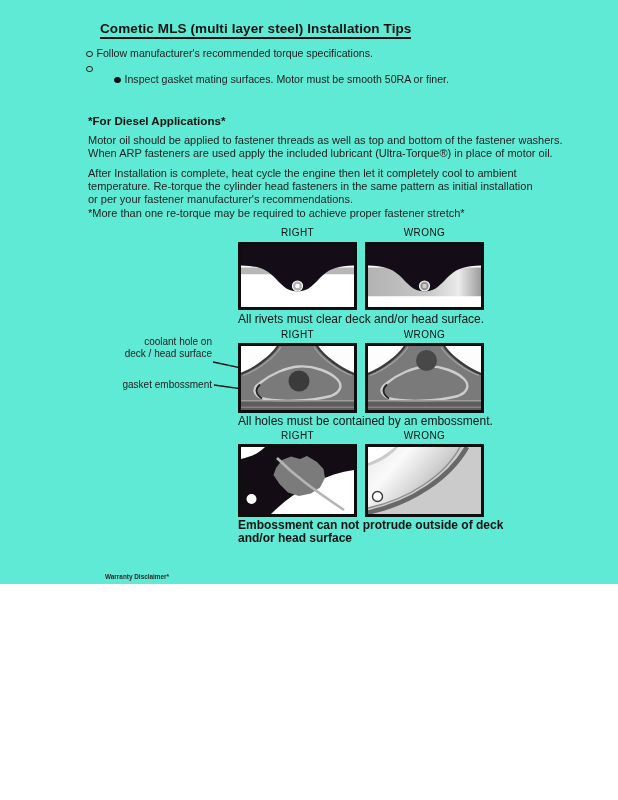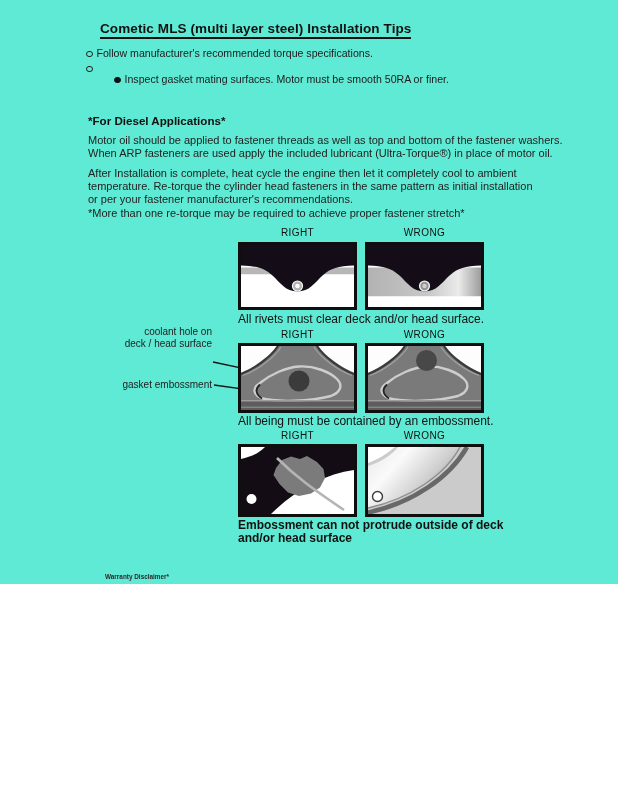--- a/index.html
+++ b/index.html
@@ -97,21 +97,21 @@
       <circle cx="56.5" cy="41" r="4.2" fill="#919191"></circle>
       <circle cx="56.5" cy="41" r="2.2" fill="#cfcfcf"></circle>
     </svg>
   </div>
 
   <div class="abs dg-cap" style="top:313px;">All rivets must clear deck and/or head surface.</div>
 
   <div class="abs dg-label" style="left:238px;top:329px;">RIGHT</div>
   <div class="abs dg-label" style="left:365px;top:329px;">WRONG</div>
 
-  <div class="abs side-label" style="top:326px;">coolant hole on
+  <div class="abs side-label" style="top:336px;">coolant hole on
 deck / head surface</div>
   <div class="abs side-label" style="top:379px;">gasket embossment</div>
 
   <svg class="abs" style="left:205px;top:350px;" width="100" height="50" viewBox="0 0 100 50">
     <line x1="8" y1="12" x2="88" y2="29" stroke="#161616" stroke-width="1.3"></line>
     <line x1="9" y1="35" x2="56" y2="41.5" stroke="#161616" stroke-width="1.3"></line>
   </svg>
 
   <div class="abs panel h70" style="left:238px;top:343px;">
     <svg viewBox="0 0 113 64">
@@ -142,21 +142,21 @@
       <path d="M73,1 C80,12 97,24.5 111,29.5" stroke="#a2a2a2" stroke-width="1.2" fill="none"></path>
       <path d="M20,52 C12,48 11,42 19,37 C30,28 45,21.5 58,20.5 C73,19.5 89,26 96,33 C102,39 100,46 90,50 C70,55.5 35,56.5 20,52 Z" stroke="#cdcdcd" stroke-width="2.4" fill="none"></path>
       <path d="M21,52.5 C15,48.5 13.5,43.5 19,38.5" stroke="#252525" stroke-width="1.8" fill="none"></path>
       <circle cx="58.5" cy="14.5" r="10.5" fill="#484848"></circle>
       <rect y="54" width="113" height="1.6" fill="#9e9e9e"></rect>
       <rect y="55.6" width="113" height="8.4" fill="#5d5d5d"></rect>
       <rect y="60.6" width="113" height="1.3" fill="#8a8a8a"></rect>
     </svg>
   </div>
 
-  <div class="abs dg-cap" style="top:415px;">All being must be contained by an embossment.</div>
+  <div class="abs dg-cap" style="top:415px;">All holes must be contained by an embossment.</div>
 
   <div class="abs dg-label" style="left:238px;top:430px;">RIGHT</div>
   <div class="abs dg-label" style="left:365px;top:430px;">WRONG</div>
 
   <div class="abs panel h73" style="left:238px;top:444px;">
     <svg viewBox="0 0 113 67">
       <rect width="113" height="67" fill="#ffffff"></rect>
       <path d="M0,12 C9,10 18,6.5 24,0 L113,0 L113,23 C85,27 56,41 30,67 L0,67 Z" fill="#130c15"></path>
       <path d="M35,21 L41,13 L50,9.5 L59,12 L66,9 L76,15 L82.5,22 L84,31 L79,40.5 L70,46.5 L58,49 L47,45.5 L38.5,37 L32.5,28 Z" fill="#7b7b7b"></path>
       <path d="M36,11 C55,30 72,42 103,63" stroke="#b5b5b5" stroke-width="2.6" fill="none"></path>

